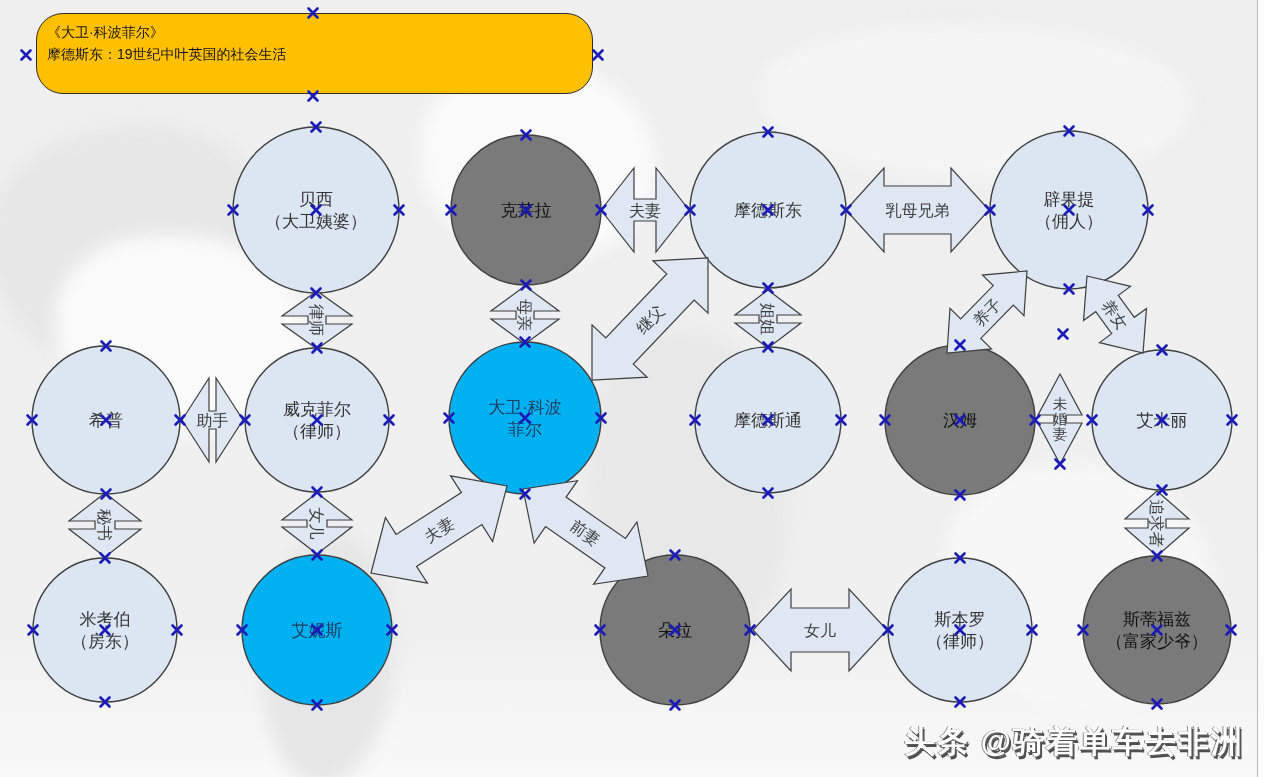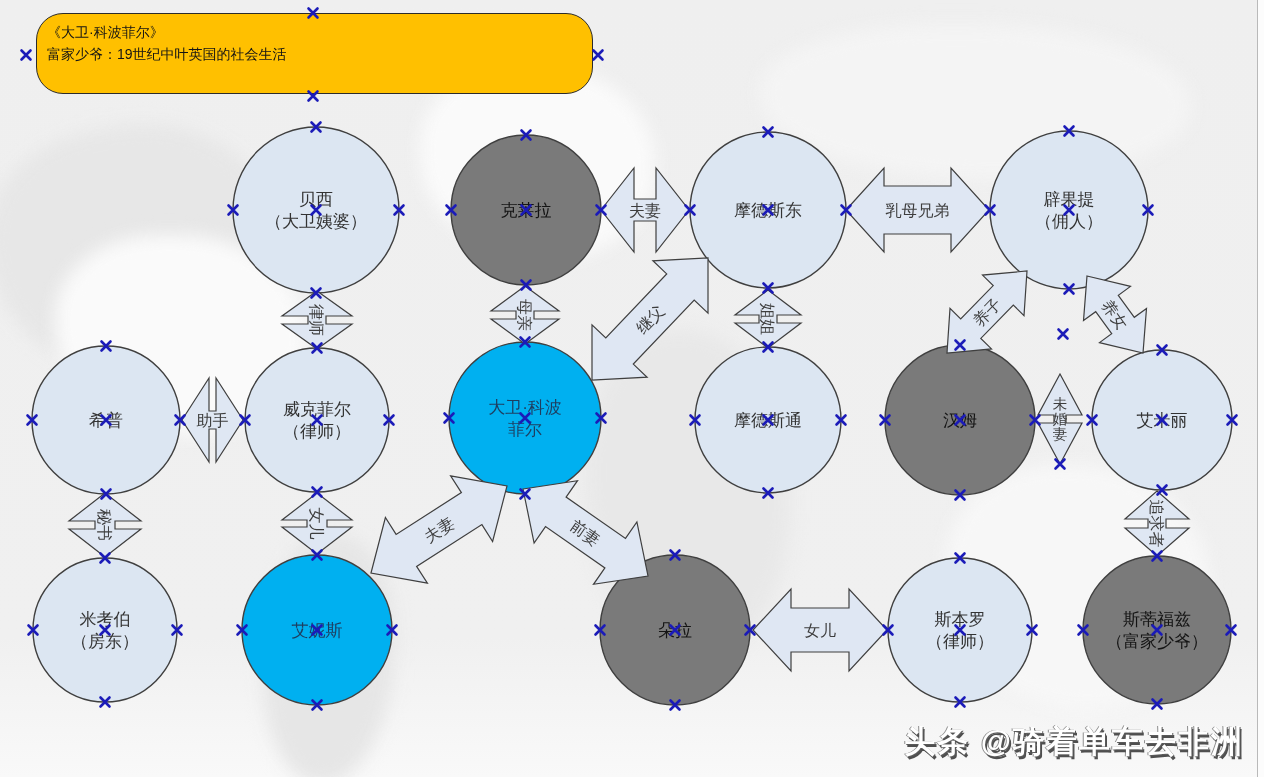--- a/index.html
+++ b/index.html
@@ -47,21 +47,21 @@
   <div class="blob b-white2"></div>
   <div class="blob b-eurasia"></div>
   <div class="blob b-white3"></div>
 
   <div id="right-edge">
       <div class="rule"></div>
     </div>
 
   <div id="title-box">
     <div class="line">《大卫·科波菲尔》</div>
-    <div class="line">富家少爷：19世纪中叶英国的社会生活</div>
+    <div class="line">摩德斯东：19世纪中叶英国的社会生活</div>
   </div>
 
   <svg id="diagram" width="1264" height="777" viewBox="0 0 1264 777">
       <g>
         <circle cx="316" cy="210" r="83" fill="#dce6f2" stroke="#3f3f3f" stroke-width="1.4"></circle>
         <text text-anchor="middle" font-size="17" fill="#333333"><tspan x="316" y="205">贝西</tspan><tspan x="316" y="227">（大卫姨婆）</tspan></text>
       </g>
       <g>
         <circle cx="526" cy="210" r="75" fill="#7a7a7a" stroke="#3f3f3f" stroke-width="1.4"></circle>
         <text text-anchor="middle" font-size="17" fill="#141414"><tspan x="526" y="216">克莱拉</tspan></text>

